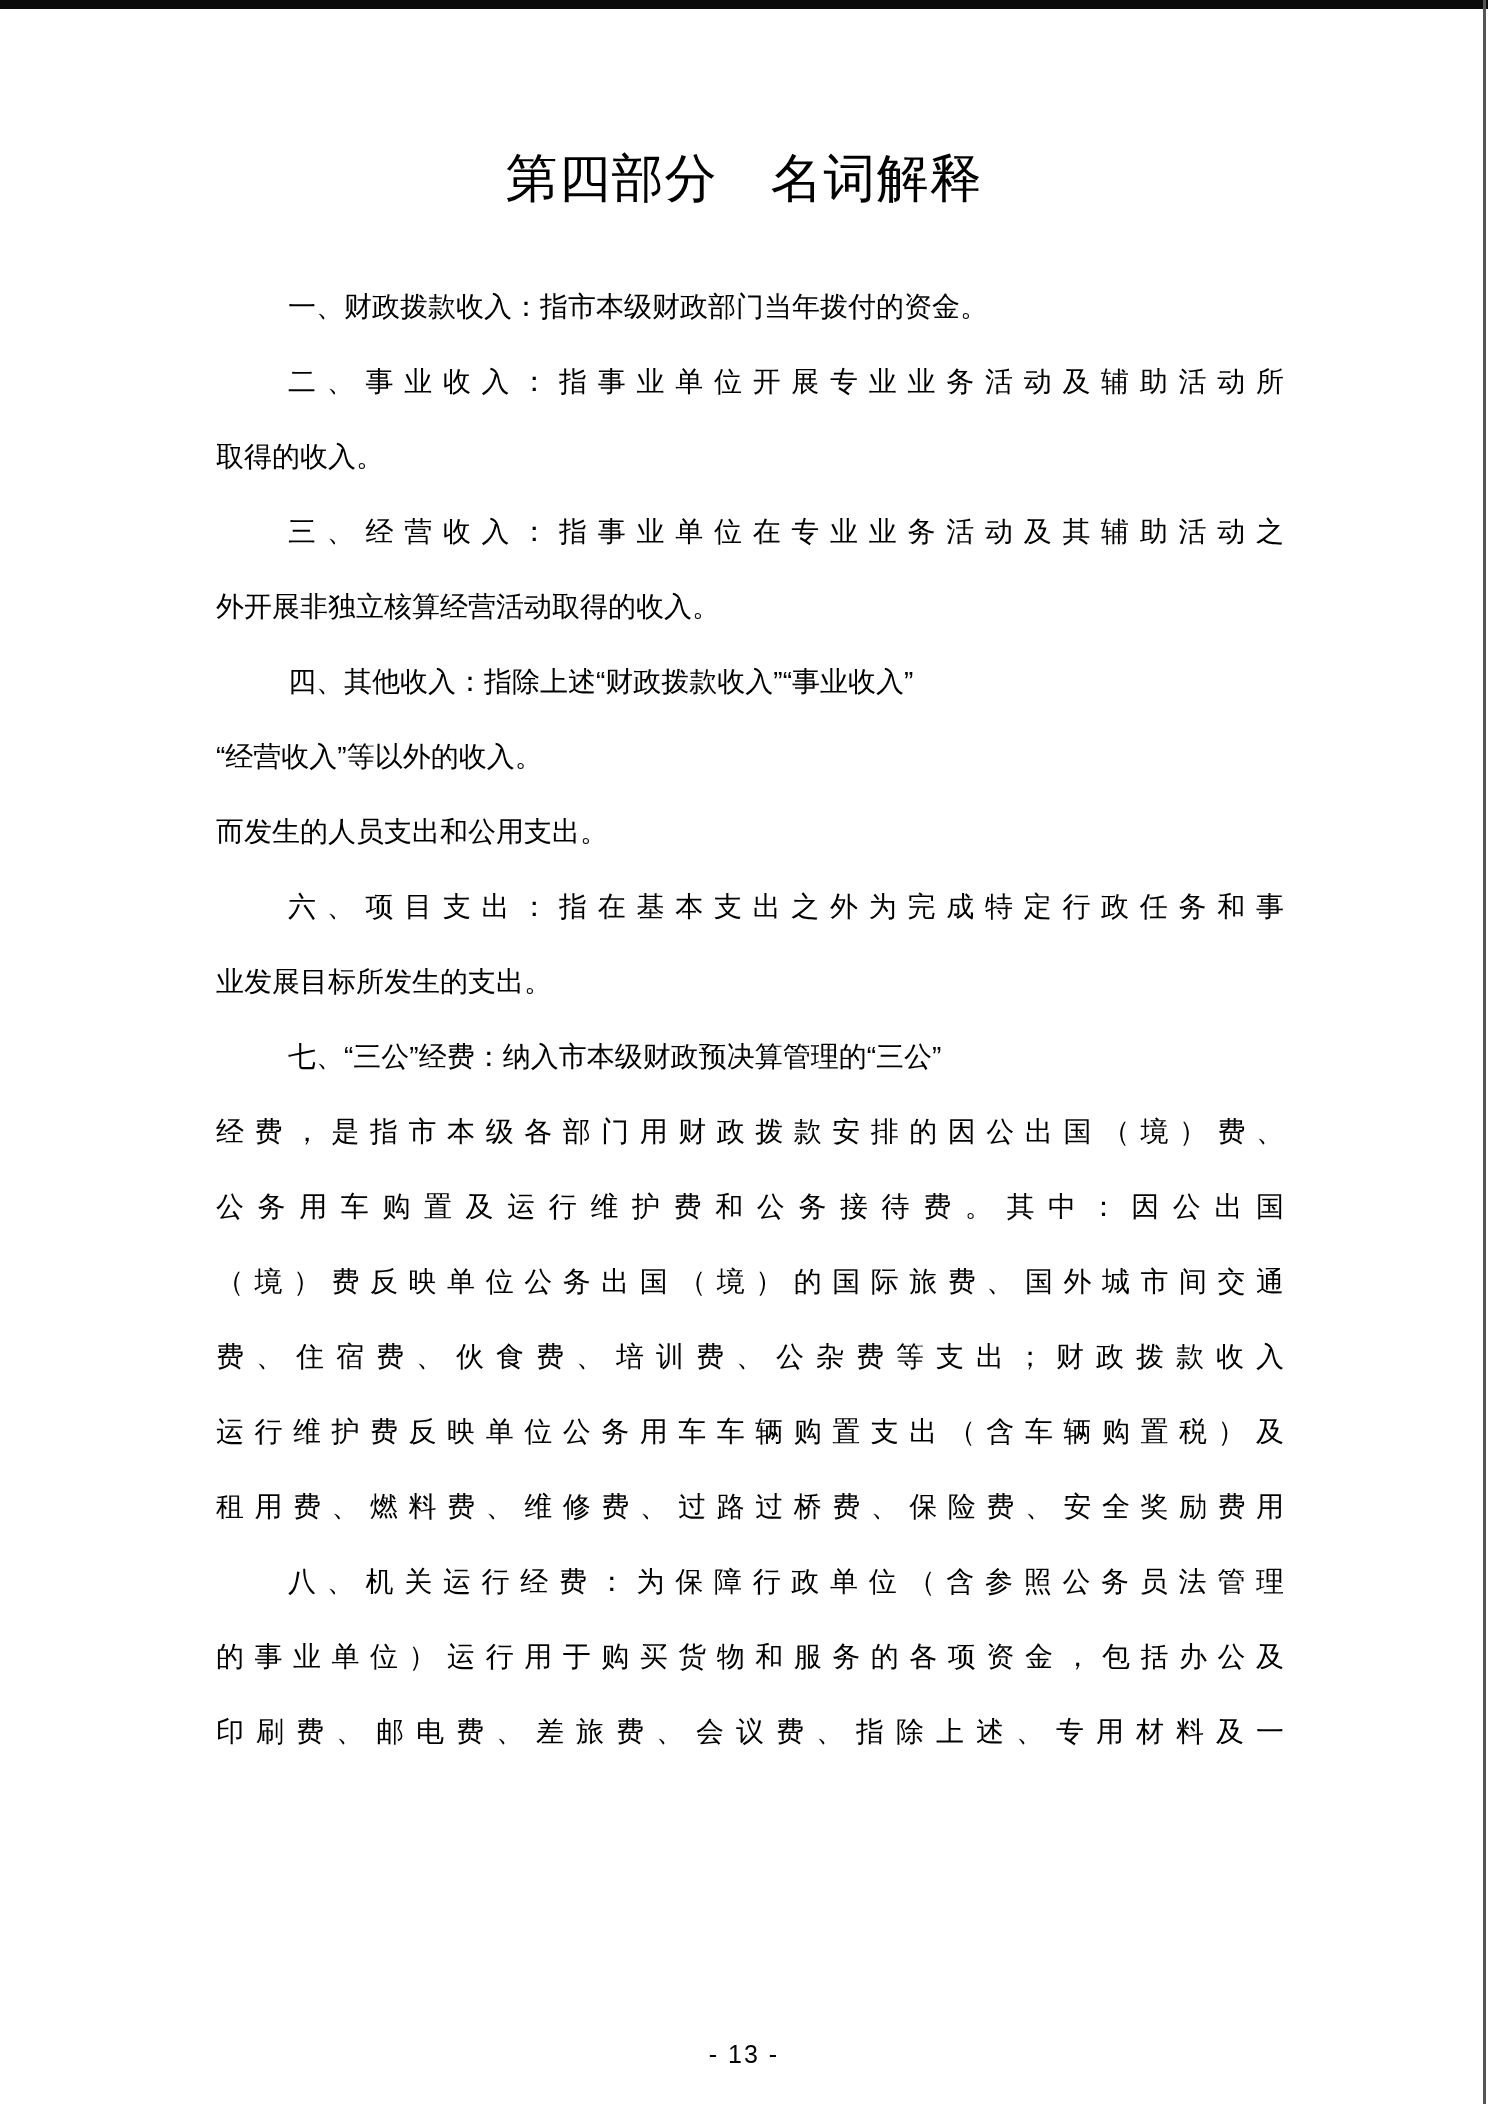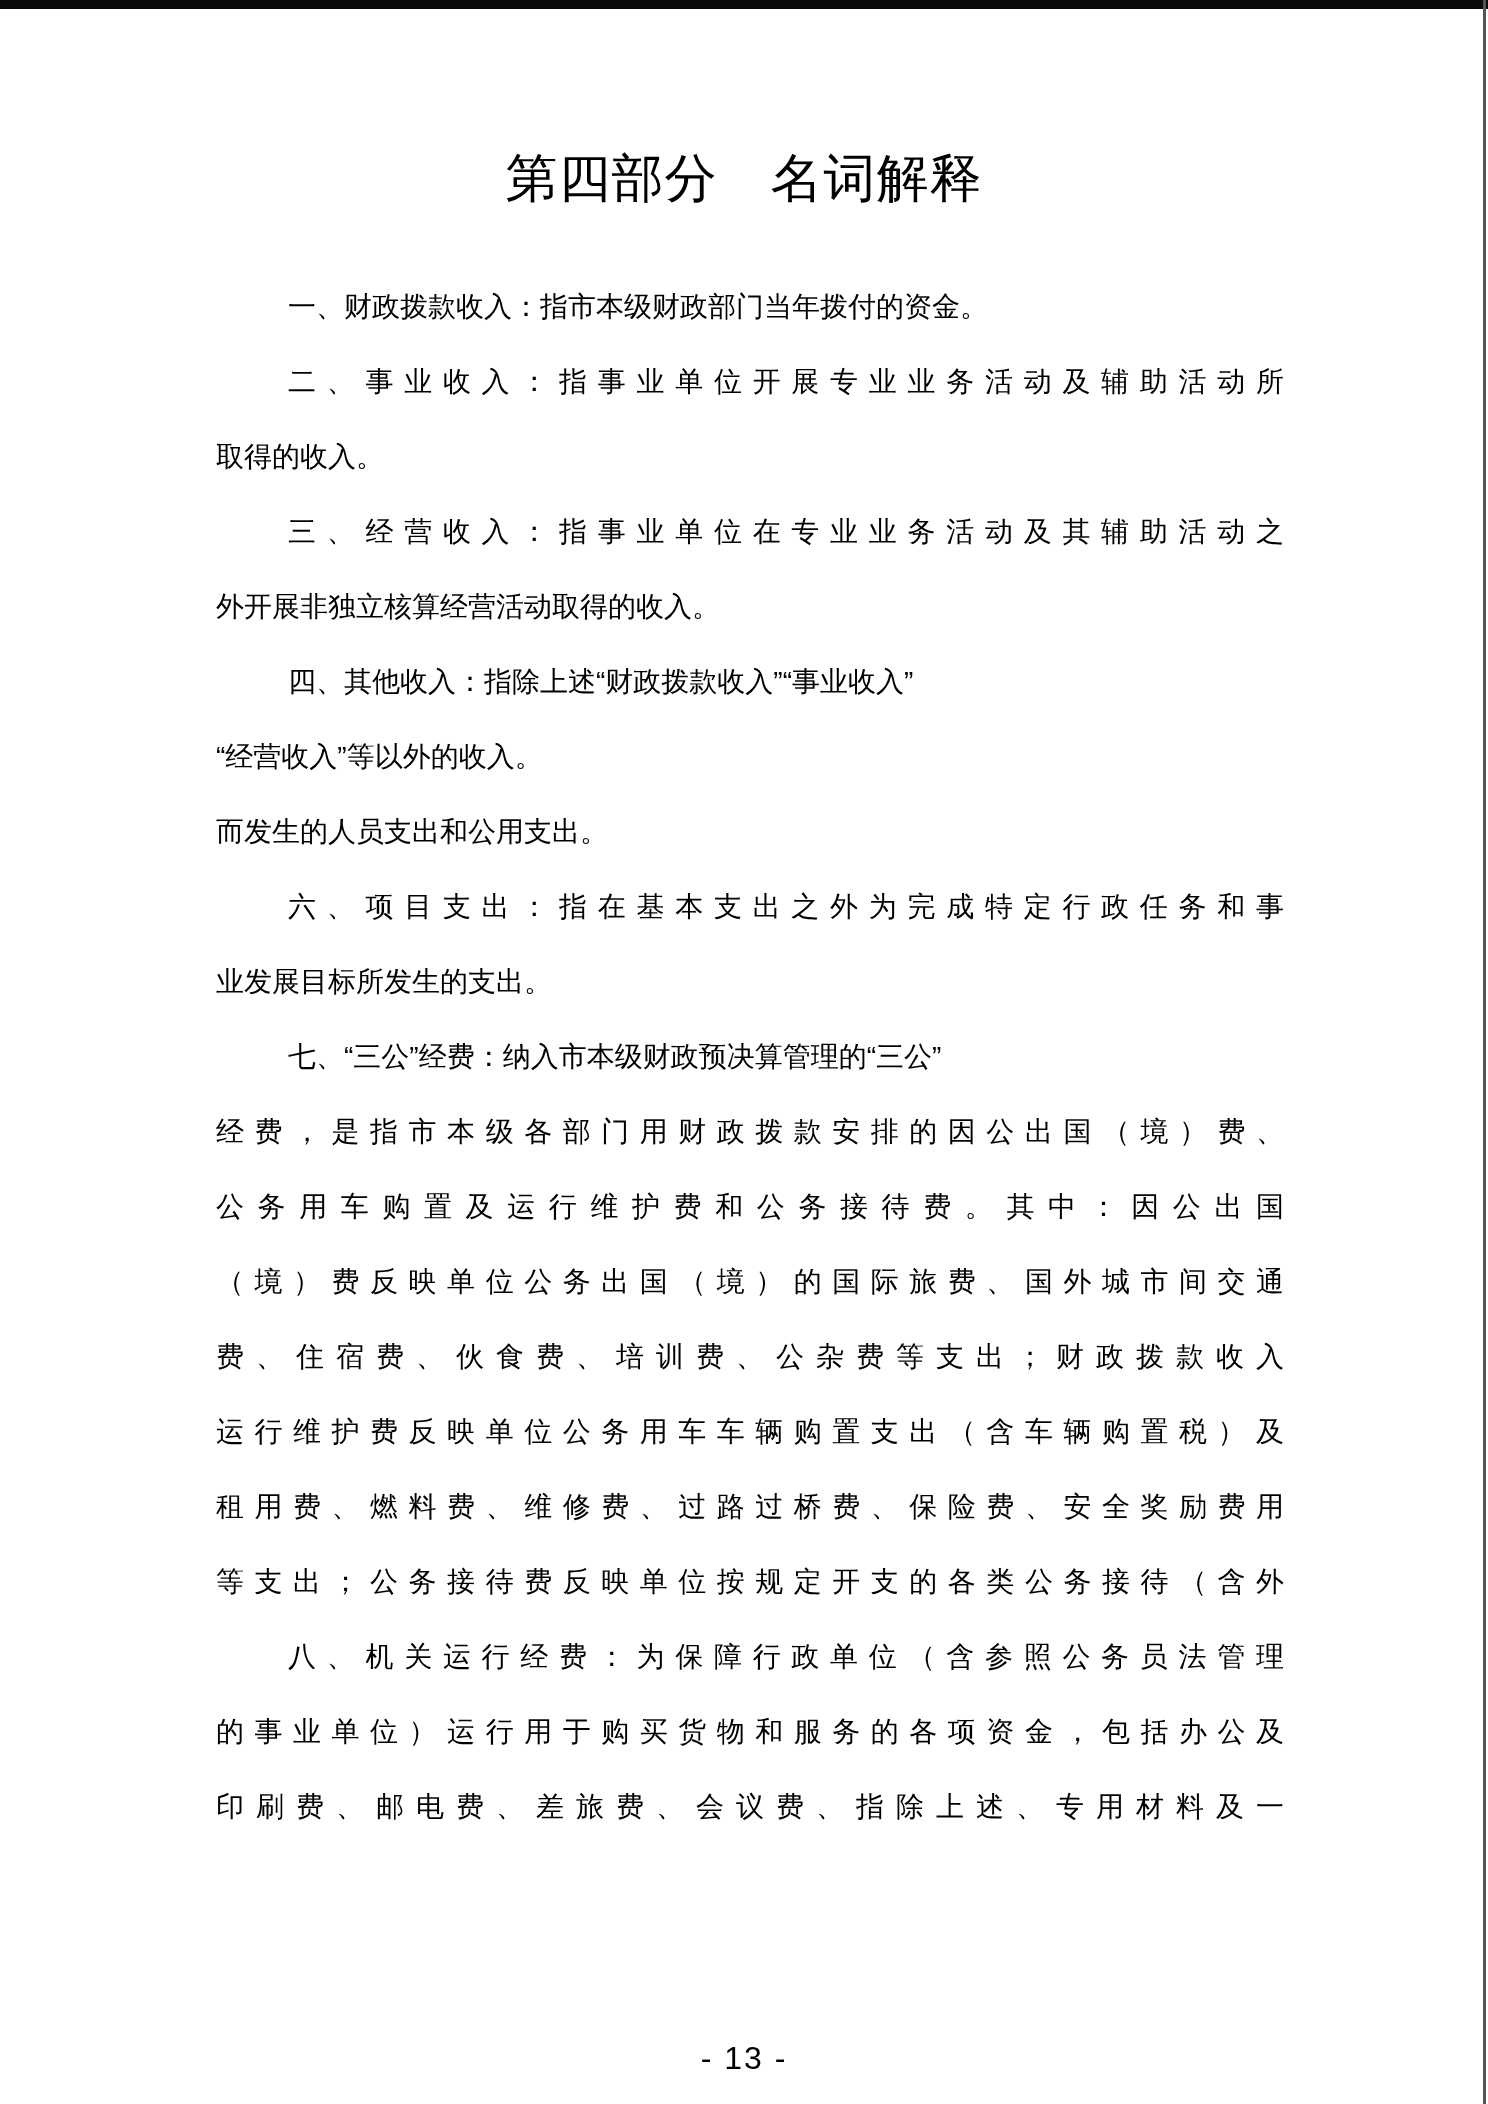--- a/index.html
+++ b/index.html
@@ -56,21 +56,21 @@
     text-align: justify;
     text-align-last: justify;
     text-justify: inter-character;
   }
   .page-number {
     position: absolute;
     top: 2040px;
     left: 0;
     width: 100%;
     text-align: center;
-    font-size: 32px;
+    font-size: 25px;
     letter-spacing: 2px;
   }
 </style>
 </head>
 <body>
 
 <div class="page">
   <div class="scan-top-edge"></div>
   <div class="scan-right-edge"></div>
   <h1 class="doc-title">第四部分　名词解释</h1>
@@ -85,19 +85,18 @@
       <div class="text-line">而发生的人员支出和公用支出。</div>
       <div class="text-line indent stretch">六、项目支出：指在基本支出之外为完成特定行政任务和事</div>
       <div class="text-line">业发展目标所发生的支出。</div>
       <div class="text-line indent">七、“三公”经费：纳入市本级财政预决算管理的“三公”</div>
       <div class="text-line stretch">经费，是指市本级各部门用财政拨款安排的因公出国（境）费、</div>
       <div class="text-line stretch">公务用车购置及运行维护费和公务接待费。其中：因公出国</div>
       <div class="text-line stretch">（境）费反映单位公务出国（境）的国际旅费、国外城市间交通</div>
       <div class="text-line stretch">费、住宿费、伙食费、培训费、公杂费等支出；财政拨款收入</div>
       <div class="text-line stretch">运行维护费反映单位公务用车车辆购置支出（含车辆购置税）及</div>
       <div class="text-line stretch">租用费、燃料费、维修费、过路过桥费、保险费、安全奖励费用</div>
-      <div class="text-line stretch">等支出；公务接待费反映单位按规定开支的各类公务接待（含外</div>
       <div class="text-line indent stretch">八、机关运行经费：为保障行政单位（含参照公务员法管理</div>
       <div class="text-line stretch">的事业单位）运行用于购买货物和服务的各项资金，包括办公及</div>
       <div class="text-line stretch">印刷费、邮电费、差旅费、会议费、指除上述、专用材料及一</div>
     </div>
   <div class="page-number">- 13 -</div>
 </div>
 
 </body></html>

